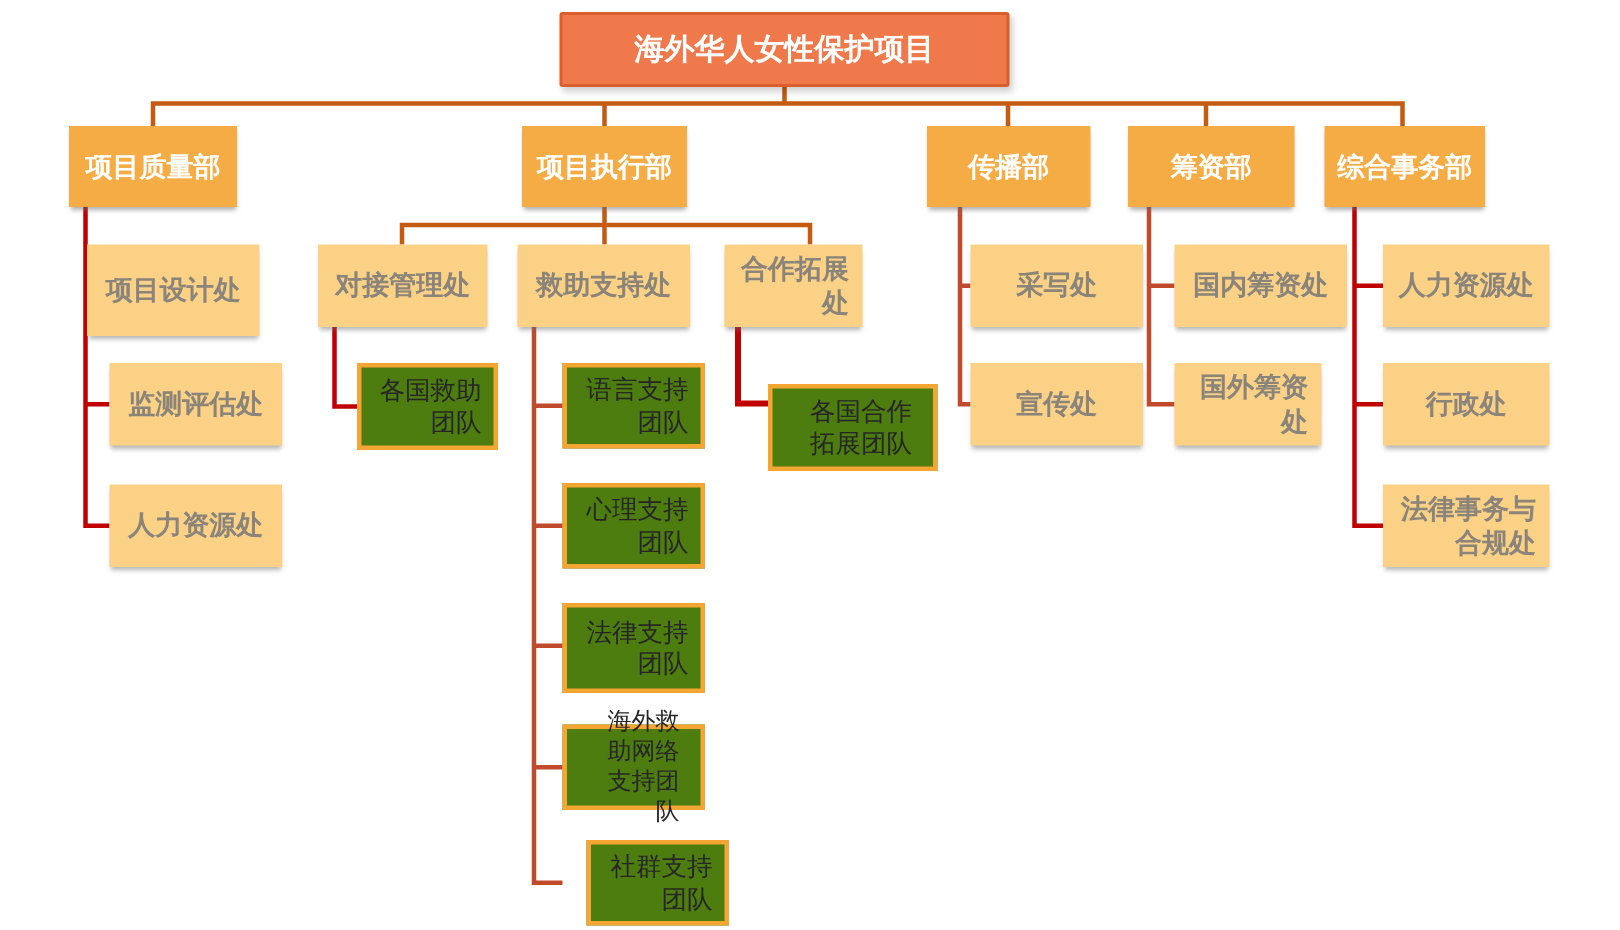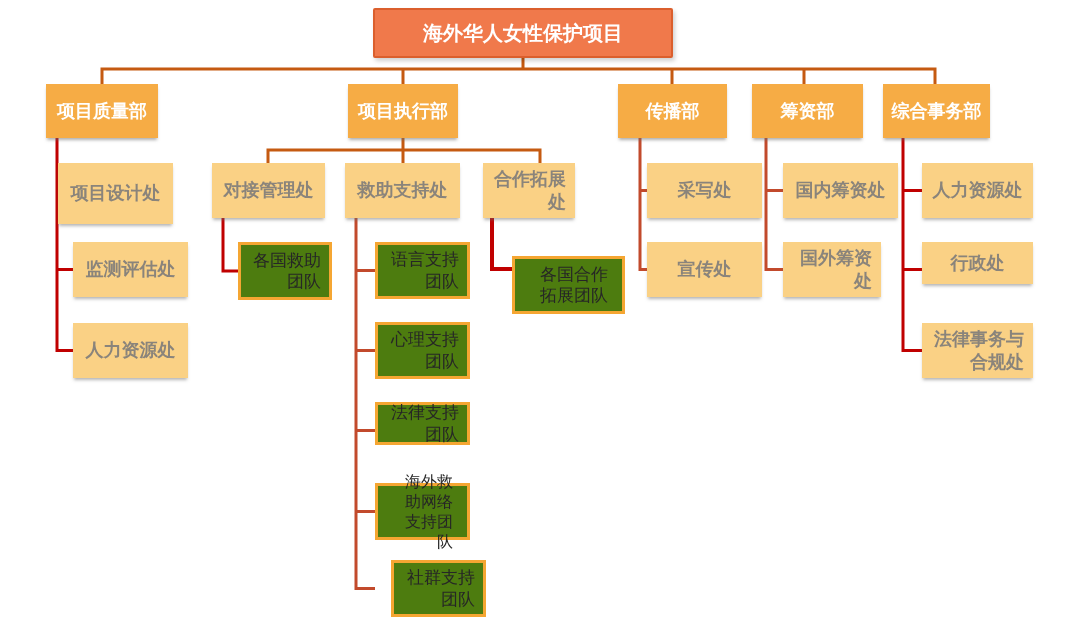--- a/index.html
+++ b/index.html
@@ -77,26 +77,26 @@
   <div class="node office" style="left:345px;top:163px;width:115px;height:55px;">救助支持处</div>
   <div class="node office" style="left:483px;top:163px;width:92px;height:55px;">合作拓展处</div>
 
   <div class="node office" style="left:647px;top:163px;width:115px;height:55px;">采写处</div>
   <div class="node office" style="left:647px;top:242px;width:115px;height:55px;">宣传处</div>
 
   <div class="node office" style="left:783px;top:163px;width:115px;height:55px;">国内筹资处</div>
   <div class="node office" style="left:783px;top:242px;width:98px;height:55px;">国外筹资处</div>
 
   <div class="node office" style="left:922px;top:163px;width:111px;height:55px;">人力资源处</div>
-  <div class="node office" style="left:922px;top:242px;width:111px;height:42px;">行政处</div>
+  <div class="node office" style="left:922px;top:242px;width:111px;height:55px;">行政处</div>
   <div class="node office" style="left:922px;top:323px;width:111px;height:55px;">法律事务与合规处</div>
 
   <div class="node team" style="left:238px;top:242px;width:94px;height:58px;">各国救助团队</div>
 
   <div class="node team" style="left:375px;top:242px;width:95px;height:57px;">语言支持团队</div>
   <div class="node team" style="left:375px;top:322px;width:95px;height:57px;">心理支持团队</div>
-  <div class="node team" style="left:375px;top:402px;width:95px;height:43px;">法律支持团队</div>
+  <div class="node team" style="left:375px;top:402px;width:95px;height:60px;">法律支持团队</div>
   <div class="node team dense" style="left:375px;top:483px;width:95px;height:57px;">海外救助网络支持团队</div>
   <div class="node team" style="left:391px;top:560px;width:95px;height:57px;">社群支持团队</div>
 
   <div class="node team wide" style="left:512px;top:240px;width:113px;height:58px;">各国合作拓展团队</div>
 
 </div>
 
 </body></html>

